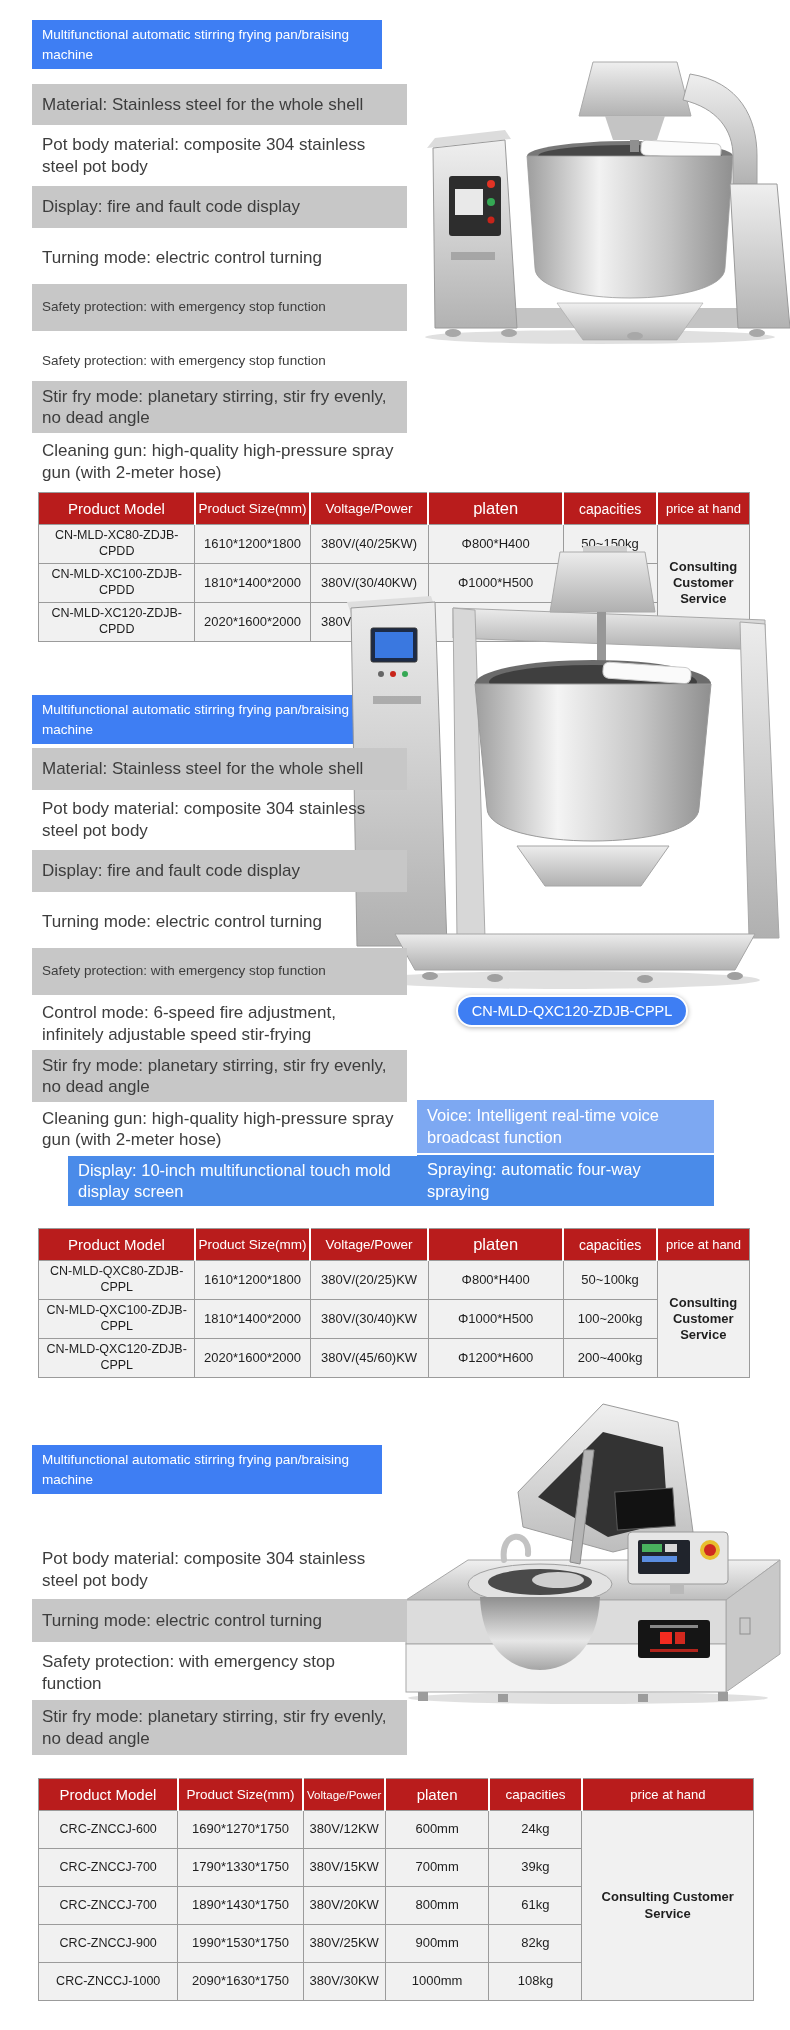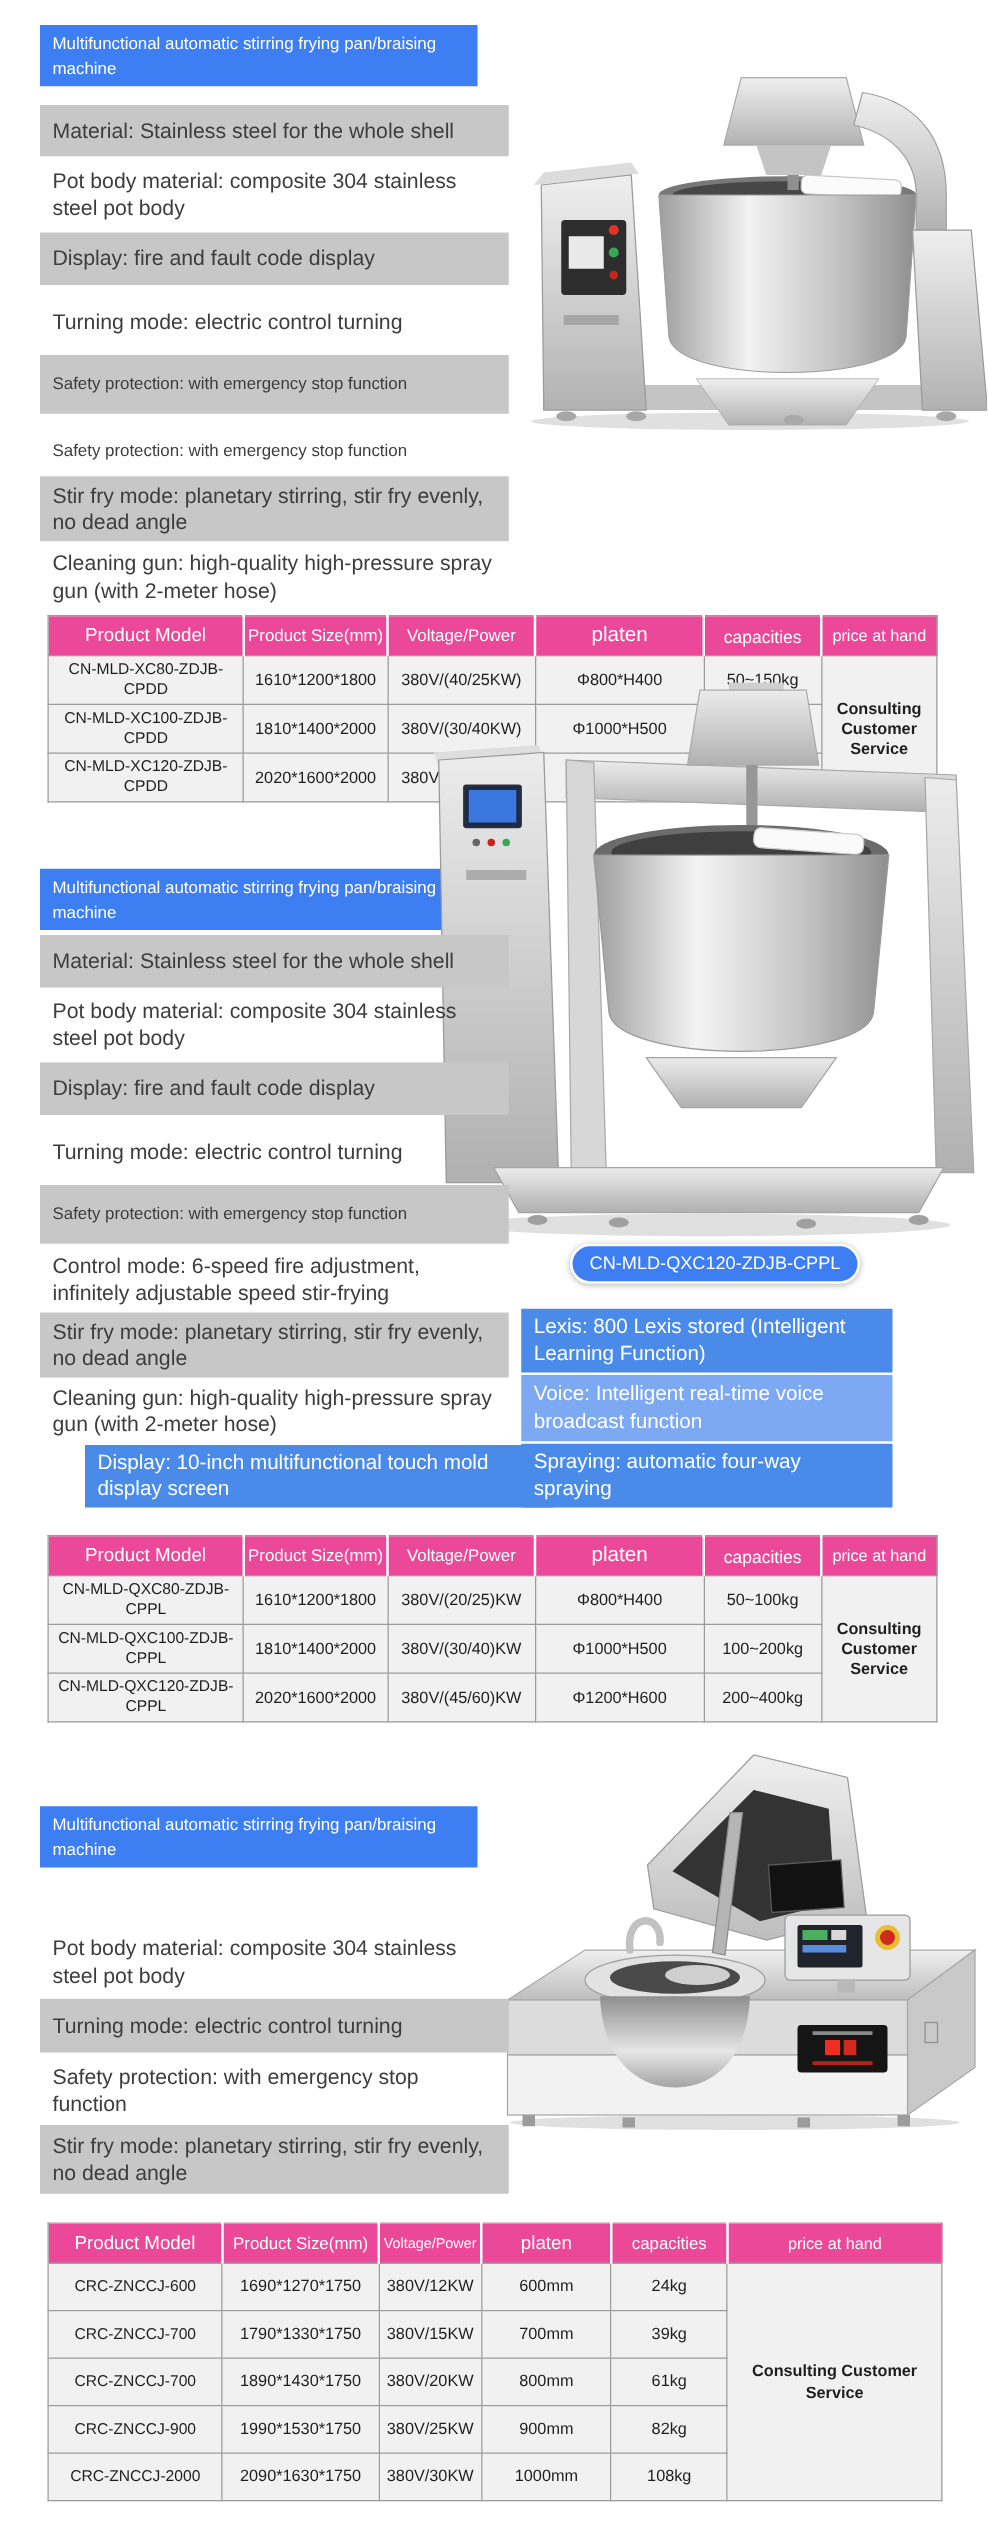--- a/index.html
+++ b/index.html
@@ -12,21 +12,21 @@
   .bar.gray{background:#c7c7c7;}
   .bar.small{font-size:13.5px;}
   .bar.bluebg{background:#4a8be9;color:#fff;font-size:16.5px;margin-left:36px;}
   .ibox{position:absolute;left:417px;width:297px;box-sizing:border-box;display:flex;align-items:center;
         background:#4a8be9;color:#fff;font-size:16.5px;line-height:1.3;padding:0 10px;}
   .ibox.light{background:#7da8f2;}
   .pill{position:absolute;box-sizing:border-box;background:#3e7ef3;border:2px solid #fff;
         border-radius:17px;color:#fff;font-size:14.5px;display:flex;align-items:center;
         justify-content:center;box-shadow:0 1px 5px rgba(0,0,0,.3);white-space:nowrap;}
   table.spec{position:absolute;border-collapse:collapse;table-layout:fixed;border:1px solid #9b9b9b;}
-  table.spec th{background:#ec4899;color:#fff;font-weight:400;border-right:2px solid #fff;
+  table.spec th{background:#b91c1c;color:#fff;font-weight:400;border-right:2px solid #fff;
         border-bottom:1px solid #9b9b9b;padding:0 2px;margin-top:20px;}
   table.spec th:last-child{border-right:none;}
   table.spec td{background:#f1f1f1;border:1px solid #9b9b9b;text-align:center;color:#1e1e1e;
         font-size:13px;padding:2px 3px;line-height:1.25;word-wrap:break-word;}
   table.spec td:first-child{font-size:12.5px;}
   .h-model{font-size:15px;} .h-size{font-size:13.5px;} .h-volt{font-size:13.5px;}
   .h-platen{font-size:16.5px;} .h-cap{font-size:14px;} .h-price{font-size:13px;}
   .t3 .h-volt{font-size:11.5px;} .t3 .h-platen{font-size:15px;} .t3 .h-cap{font-size:13.5px;}
   td.price{color:#fa1414;font-weight:700;font-size:11px;line-height:1.45;}
 </style>
@@ -175,21 +175,20 @@
   <div class="bar gray" style="top:748px;height:42px;">Material: Stainless steel for the whole shell</div>
   <div class="bar" style="top:795px;height:49px;">Pot body material: composite 304 stainless steel pot body</div>
   <div class="bar gray" style="top:850px;height:42px;">Display: fire and fault code display</div>
   <div class="bar" style="top:904px;height:36px;">Turning mode: electric control turning</div>
   <div class="bar gray small" style="top:948px;height:47px;">Safety protection: with emergency stop function</div>
   <div class="bar" style="top:999px;height:49px;">Control mode: 6-speed fire adjustment, infinitely adjustable speed stir-frying</div>
   <div class="bar gray" style="top:1050px;height:52px;">Stir fry mode: planetary stirring, stir fry evenly, no dead angle</div>
   <div class="bar" style="top:1104px;height:50px;">Cleaning gun: high-quality high-pressure spray gun (with 2-meter hose)</div>
   <div class="bar bluebg" style="top:1156px;height:50px;">Display: 10-inch multifunctional touch mold display screen</div>
 
-  <div class="ibox" style="top:1047px;height:51px;">Lexis: 800 Lexis stored (Intelligent Learning Function)</div>
   <div class="ibox light" style="top:1100px;height:53px;">Voice: Intelligent real-time voice broadcast function</div>
   <div class="ibox" style="top:1155px;height:51px;">Spraying: automatic four-way spraying</div>
 
   <table class="spec" style="left:38px;top:1228px;width:712px;">
     <colgroup>
         <col style="width:22%">
         <col style="width:16.2%">
         <col style="width:16.6%">
         <col style="width:19%">
         <col style="width:13.2%">
@@ -323,21 +322,21 @@
       <td>61kg</td>
     </tr>
     <tr style="height:38px;">
       <td>CRC-ZNCCJ-900</td>
       <td>1990*1530*1750</td>
       <td>380V/25KW</td>
       <td>900mm</td>
       <td>82kg</td>
     </tr>
     <tr style="height:38px;">
-      <td>CRC-ZNCCJ-2000</td>
+      <td>CRC-ZNCCJ-1000</td>
       <td>2090*1630*1750</td>
       <td>380V/30KW</td>
       <td>1000mm</td>
       <td>108kg</td>
     </tr>
   </tbody>
     </table>
 
 </div>
 

